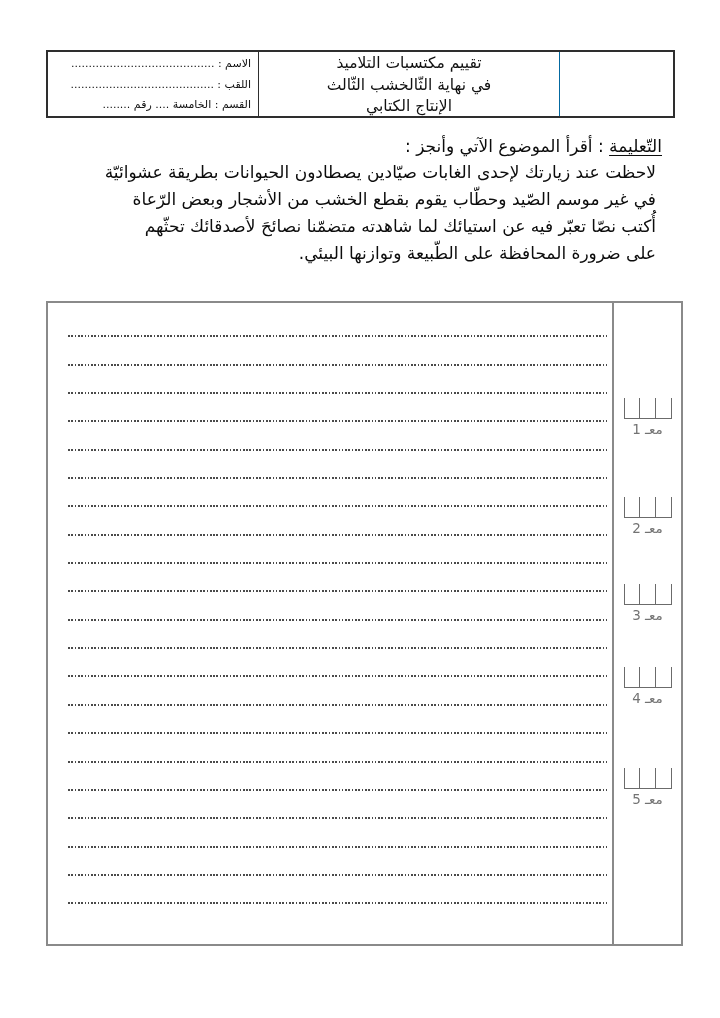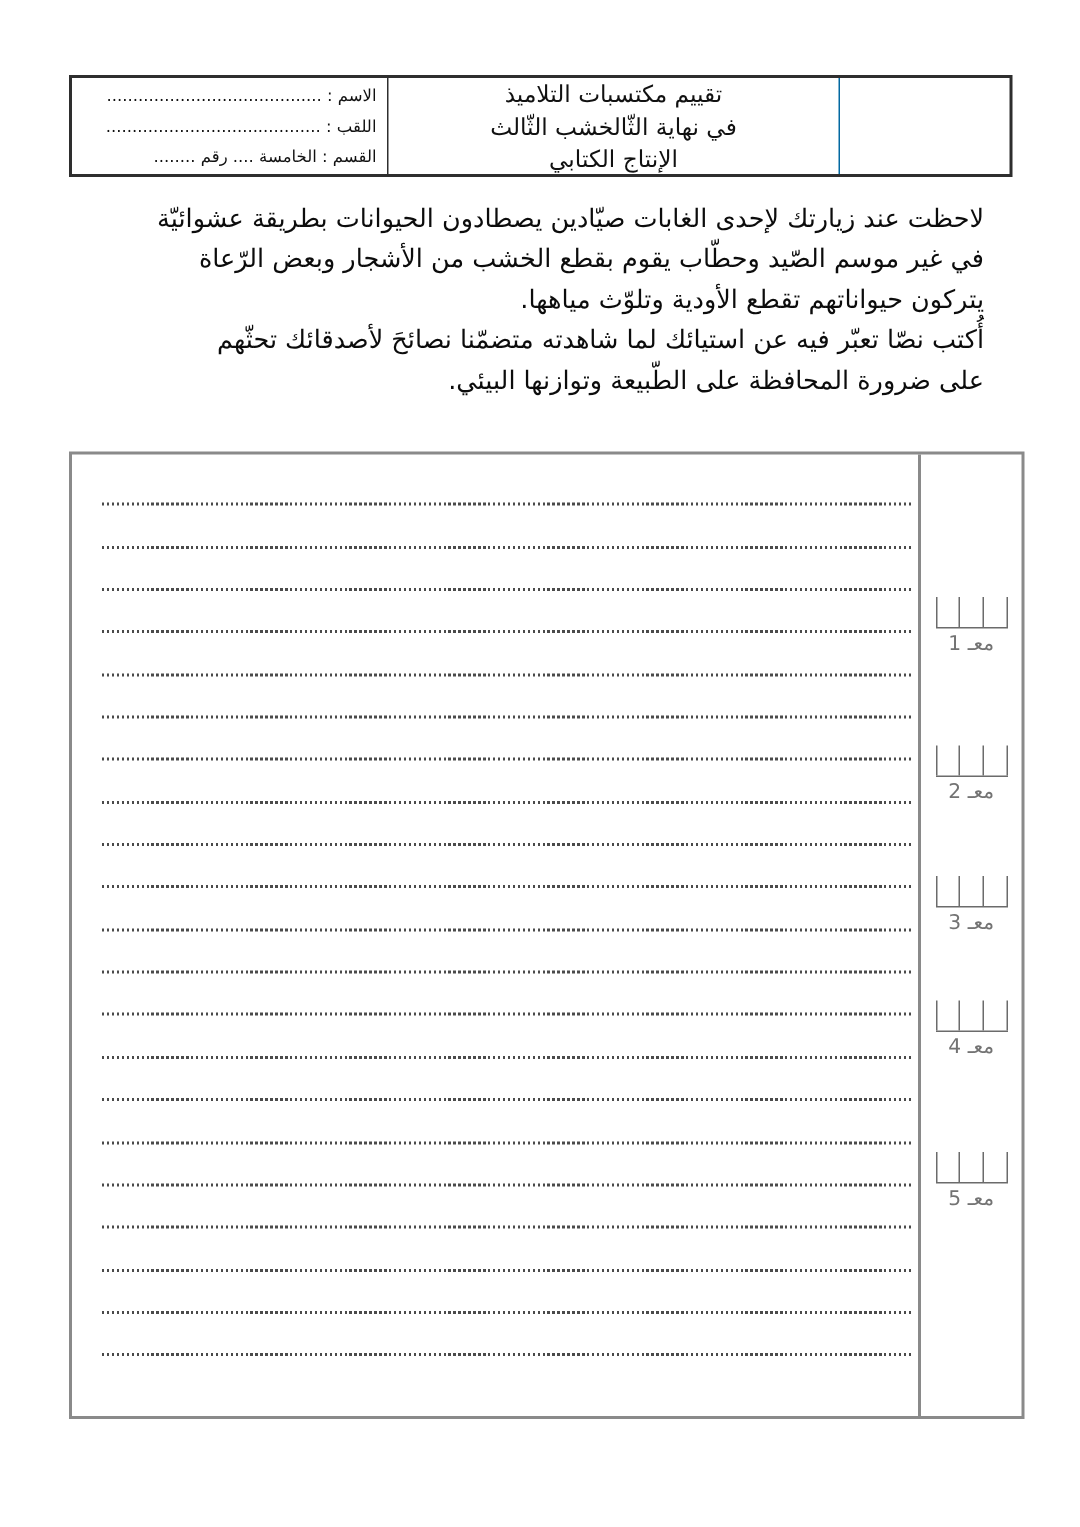--- a/index.html
+++ b/index.html
@@ -63,24 +63,24 @@
     </div>
   <div class="cell-title">
       <div class="title-line">تقييم مكتسبات التلاميذ</div>
       <div class="title-line">في نهاية الثّالخشب الثّالث</div>
       <div class="title-line">الإنتاج الكتابي</div>
     </div>
   <div class="cell-empty"></div>
 </div>
 
 <div class="instructions">
+  <div class="instr-heading"><span class="u">التّعليمة</span><span> : أقرأ الموضوع الآتي وأنجز :</span></div>
   <div class="para">
       <div class="para-line">لاحظت عند زيارتك لإحدى الغابات صيّادين يصطادون الحيوانات بطريقة عشوائيّة</div>
       <div class="para-line">في غير موسم الصّيد وحطّاب يقوم بقطع الخشب من الأشجار وبعض الرّعاة</div>
-      <div class="para-line">يتركون حيواناتهم تقطع الأودية وتلوّث مياهها.</div>
       <div class="para-line">أُكتب نصّا تعبّر فيه عن استيائك لما شاهدته متضمّنا نصائحَ لأصدقائك تحثّهم</div>
       <div class="para-line">على ضرورة المحافظة على الطّبيعة وتوازنها البيئي.</div>
     </div>
 </div>
 
 <div class="writing-box">
   <div class="lines-area">
       <div class="wline"></div>
       <div class="wline"></div>
       <div class="wline"></div>

